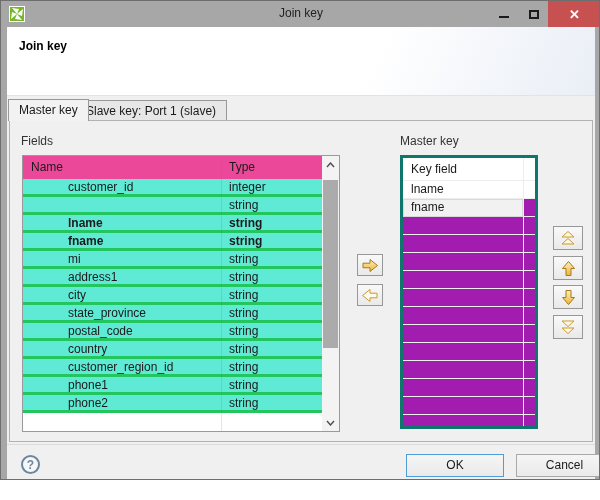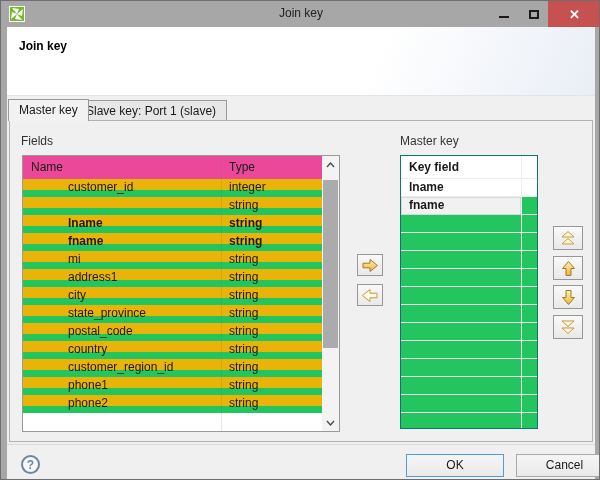--- a/index.html
+++ b/index.html
@@ -46,38 +46,38 @@
 
   
   .ftable { position:absolute; left:12px; top:34px; width:318px; height:277px;
             background:#fff; border:1px solid #9a9a9a; overflow:hidden; }
   .ftable .thead { position:absolute; left:0; top:0; right:17px; height:23px; line-height:23px; background:#ec4899; }
   .ftable .th-name { position:absolute; left:8px; }
   .ftable .th-type { position:absolute; left:206px; }
   .col-divider { position:absolute; left:198px; top:0; bottom:0; width:1px;
                  background:rgba(110,110,110,0.18); z-index:4; }
   .frows { position:absolute; left:0; top:23px; right:17px; bottom:0; overflow:hidden; }
-  .frow { position:relative; height:18px; line-height:17px; border-bottom:7px solid #22c55e; background:#eab308; }
+  .frow { position:relative; height:18px; line-height:17px; border-bottom:3px solid #22c55e; background:#5eead4; }
   .frow.bold { font-weight:bold; }
   .frow .fname-cell { position:absolute; left:45px; white-space:nowrap; }
   .frow .ftype-cell { position:absolute; left:206px; }
   .frow-root { background:#cbe8f6; box-shadow:inset 0 0 0 1px #26a0da; border-bottom:none; }
   .frow-root .root-label { position:absolute; left:26px; }
   .expander { position:absolute; left:10px; top:5px; width:8px; height:8px; }
 
   
   .vscroll { position:absolute; top:0; right:0; bottom:0; width:17px; background:#f3f3f3; }
   .sb-arrow { position:absolute; left:0; width:17px; height:17px; display:flex;
               align-items:center; justify-content:center; background:#f3f3f3; }
   .sb-up { top:0; } .sb-down { bottom:0; }
   .sb-thumb { position:absolute; left:1px; top:24px; width:15px; height:168px; background:#ababab; }
 
   
   .mtable { position:absolute; left:390px; top:34px; width:138px; height:274px;
-            background:#22c55e; border:1px solid #0f766e; overflow:hidden;font-weight:bold; }
+            background:#a21caf; border:3px solid #0f766e; overflow:hidden; }
   .mtable .thead { position:absolute; left:0; top:0; right:0; height:23px; line-height:23px;
                    border-bottom:1px solid #ededed; background:#fff; }
   .mtable .th-key { position:absolute; left:8px; }
   .m-divider { position:absolute; left:120px; top:0; bottom:0; width:1px; background:#ededed; z-index:4; }
   .mrows { position:absolute; left:0; top:23px; right:0; bottom:0;
            background:repeating-linear-gradient(to bottom, transparent 0 17px, #efefef 17px 18px); }
   .mrow { position:relative; height:18px; line-height:17px; padding-left:8px;
           border-bottom:1px solid #ededed; background:#fff; width:100%; }
   .mrow.highlighted { background:#f1f1f1; width:120px; outline:1px solid #d9d9d9; outline-offset:-1px; }
 

